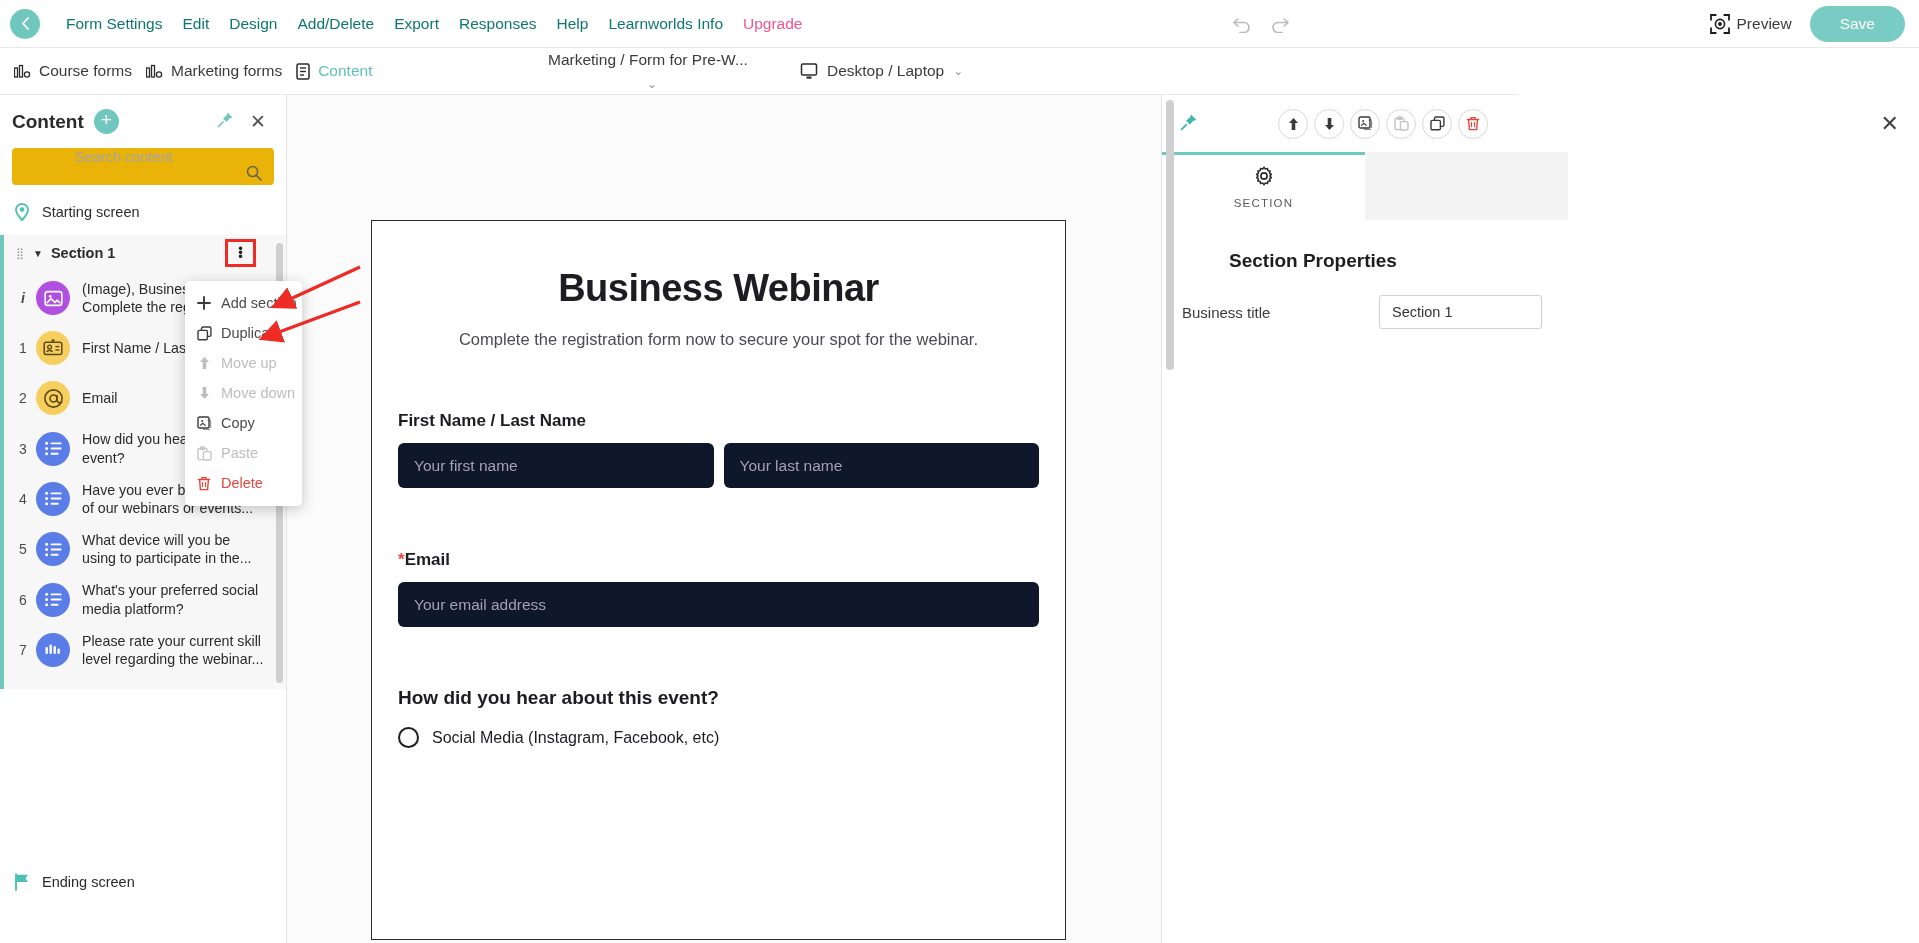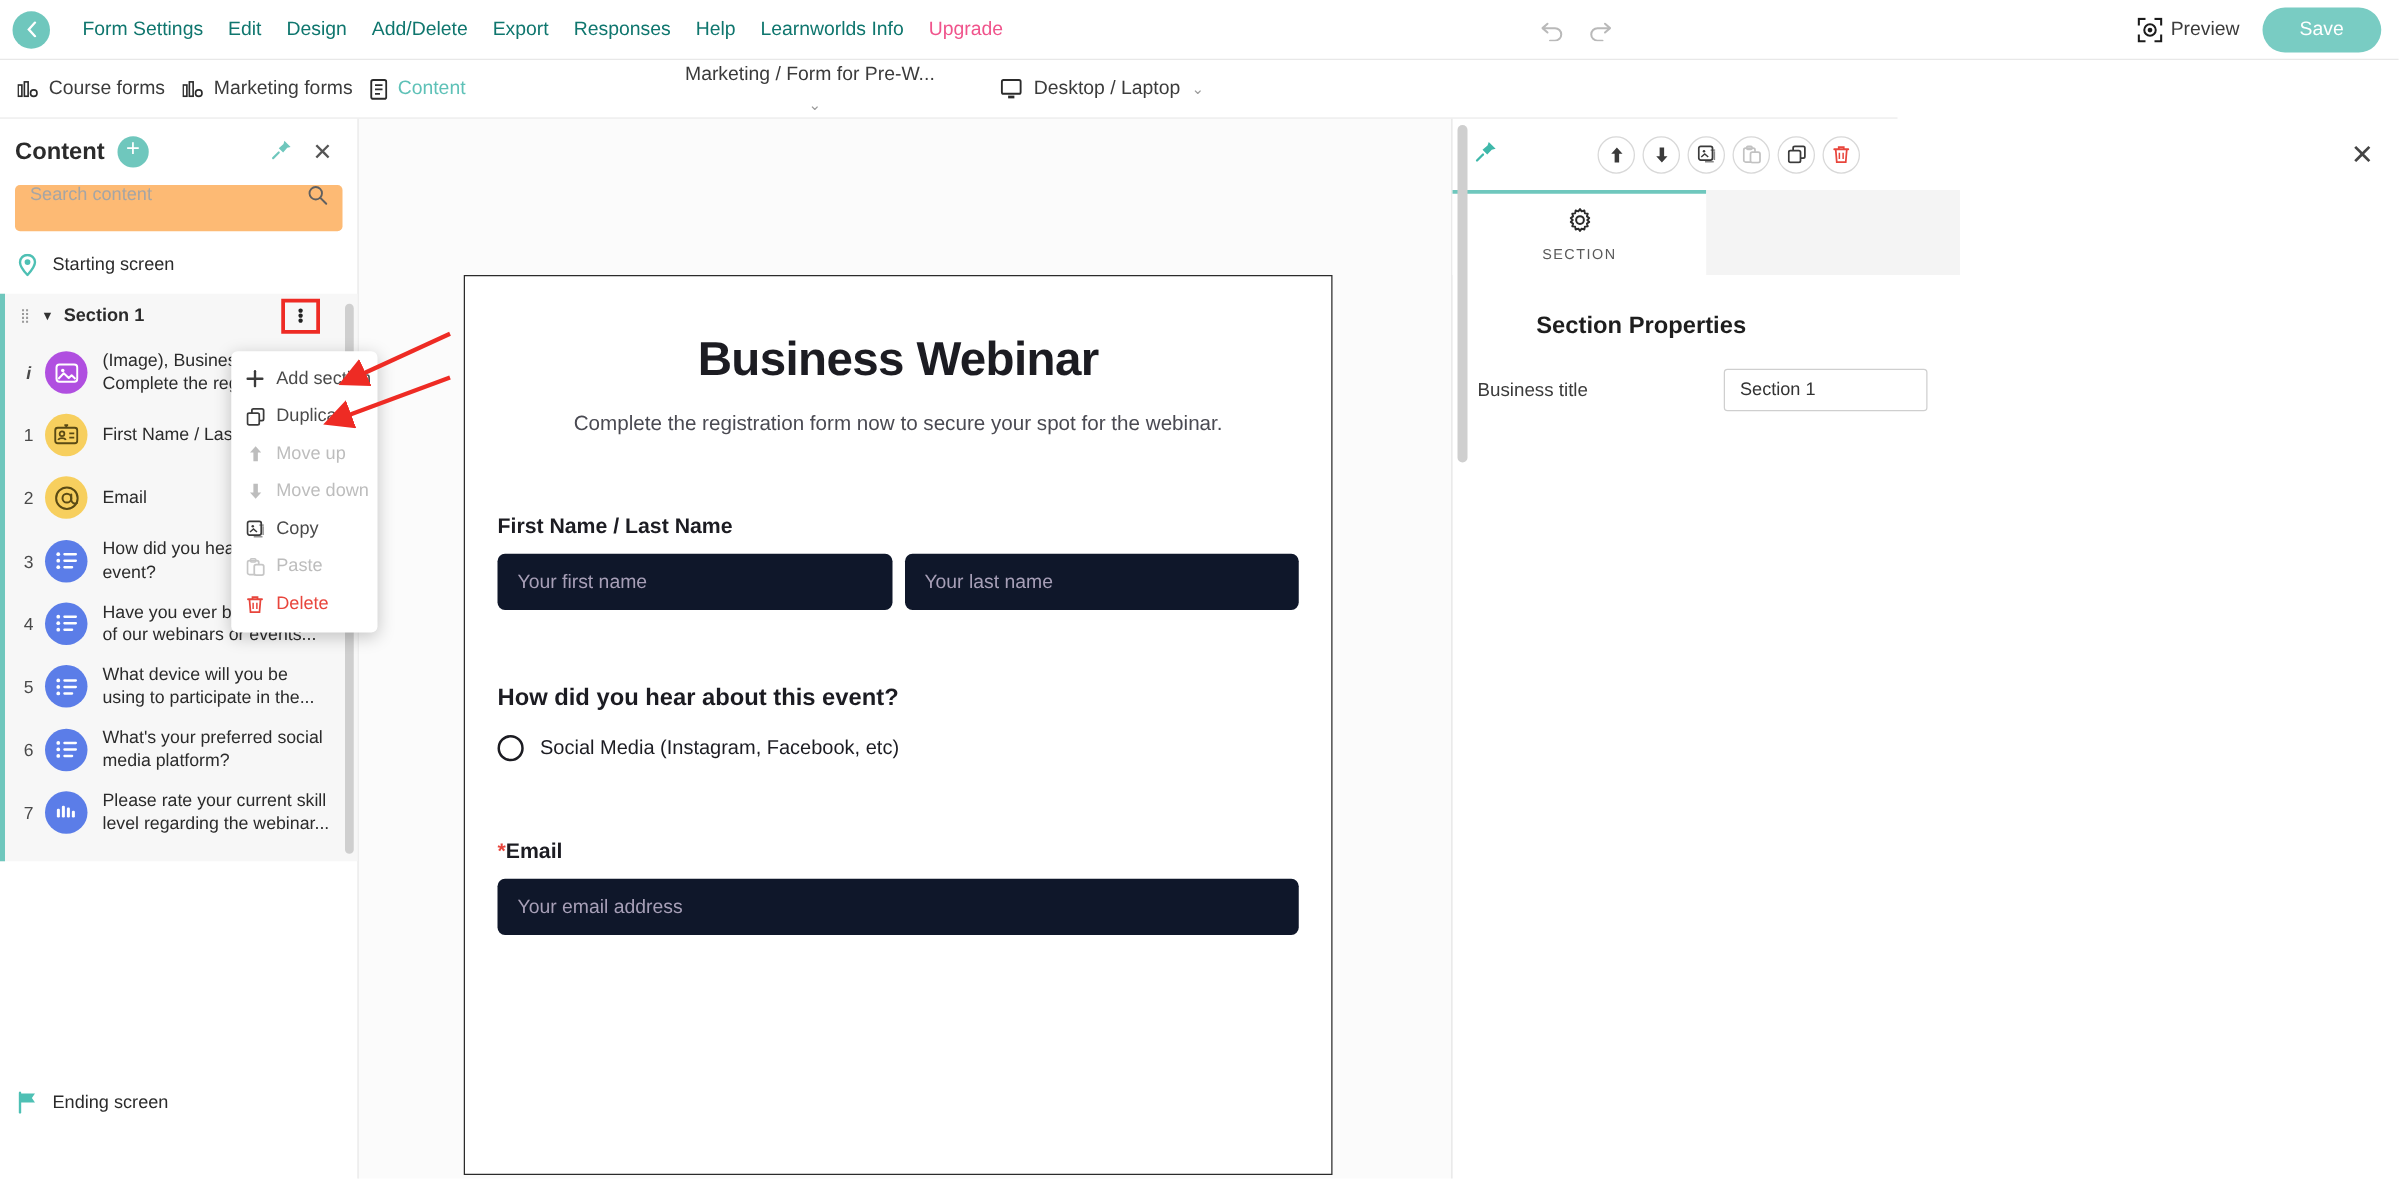--- a/index.html
+++ b/index.html
@@ -75,22 +75,22 @@
   .lp-title { font-size: 19px; color: #2b2b2b; font-weight: 600; }
   .lp-add {
     width: 25px; height: 25px; border-radius: 50%; background: #6fc7bd;
     color: #fff; font-size: 19px; line-height: 22px; text-align: center;
     margin-left: 10px; cursor: pointer; font-weight: 400;
   }
   .lp-hdr-spacer { flex: 1; }
   .lp-pin { color: #6fc7bd; cursor: pointer; margin-right: 16px; }
   .lp-close { color: #555; cursor: pointer; font-size: 19px; margin-right: 8px; }
   .lp-search {
-    margin: 4px 12px 0 12px; background: #fdba74; border-radius: 4px;
-    height: 37px; display: flex; align-items: flex-start; padding: 0 12px;
+    margin: 4px 12px 0 12px; background: #eab308; border-radius: 4px;
+    height: 37px; display: flex; align-items: flex-end; padding: 0 12px; flex-direction: column;
   }
   .lp-search input {
     border: none; background: transparent; outline: none; flex: 1;
     font-size: 14.5px; color: #555; font-family: "Liberation Sans", sans-serif;
   }
   .lp-search input::placeholder { color: #a5a5a5; }
   .lp-search .s-icon { color: #606060; }
 
   .start-row {
     display: flex; align-items: center; gap: 12px;
@@ -606,33 +606,33 @@
         <div class="f-input half">
           <span>Your first name</span>
         </div>
         <div class="f-input half">
           <span>Your last name</span>
         </div>
       </div>
     </div>
 
     <div class="f-group">
-      <div class="q-title">How did you hear about this event?</div>
-      <div class="radio-row">
-        <span class="radio-circle"></span>
-        <span class="radio-text">Social Media (Instagram, Facebook, etc)</span>
-      </div>
-    </div>
-
-    <div class="f-group">
       <div class="f-label"><span class="req">*</span><span>Email</span></div>
       <div class="f-row">
         <div class="f-input full">
           <span>Your email address</span>
         </div>
+      </div>
+    </div>
+
+    <div class="f-group">
+      <div class="q-title">How did you hear about this event?</div>
+      <div class="radio-row">
+        <span class="radio-circle"></span>
+        <span class="radio-text">Social Media (Instagram, Facebook, etc)</span>
       </div>
     </div>
   </div>
 </div>
 
 <div class="rightpanel">
   <div class="rp-scrollbar"></div>
 
   <div class="rp-toolbar">
     <span class="rp-pin">

